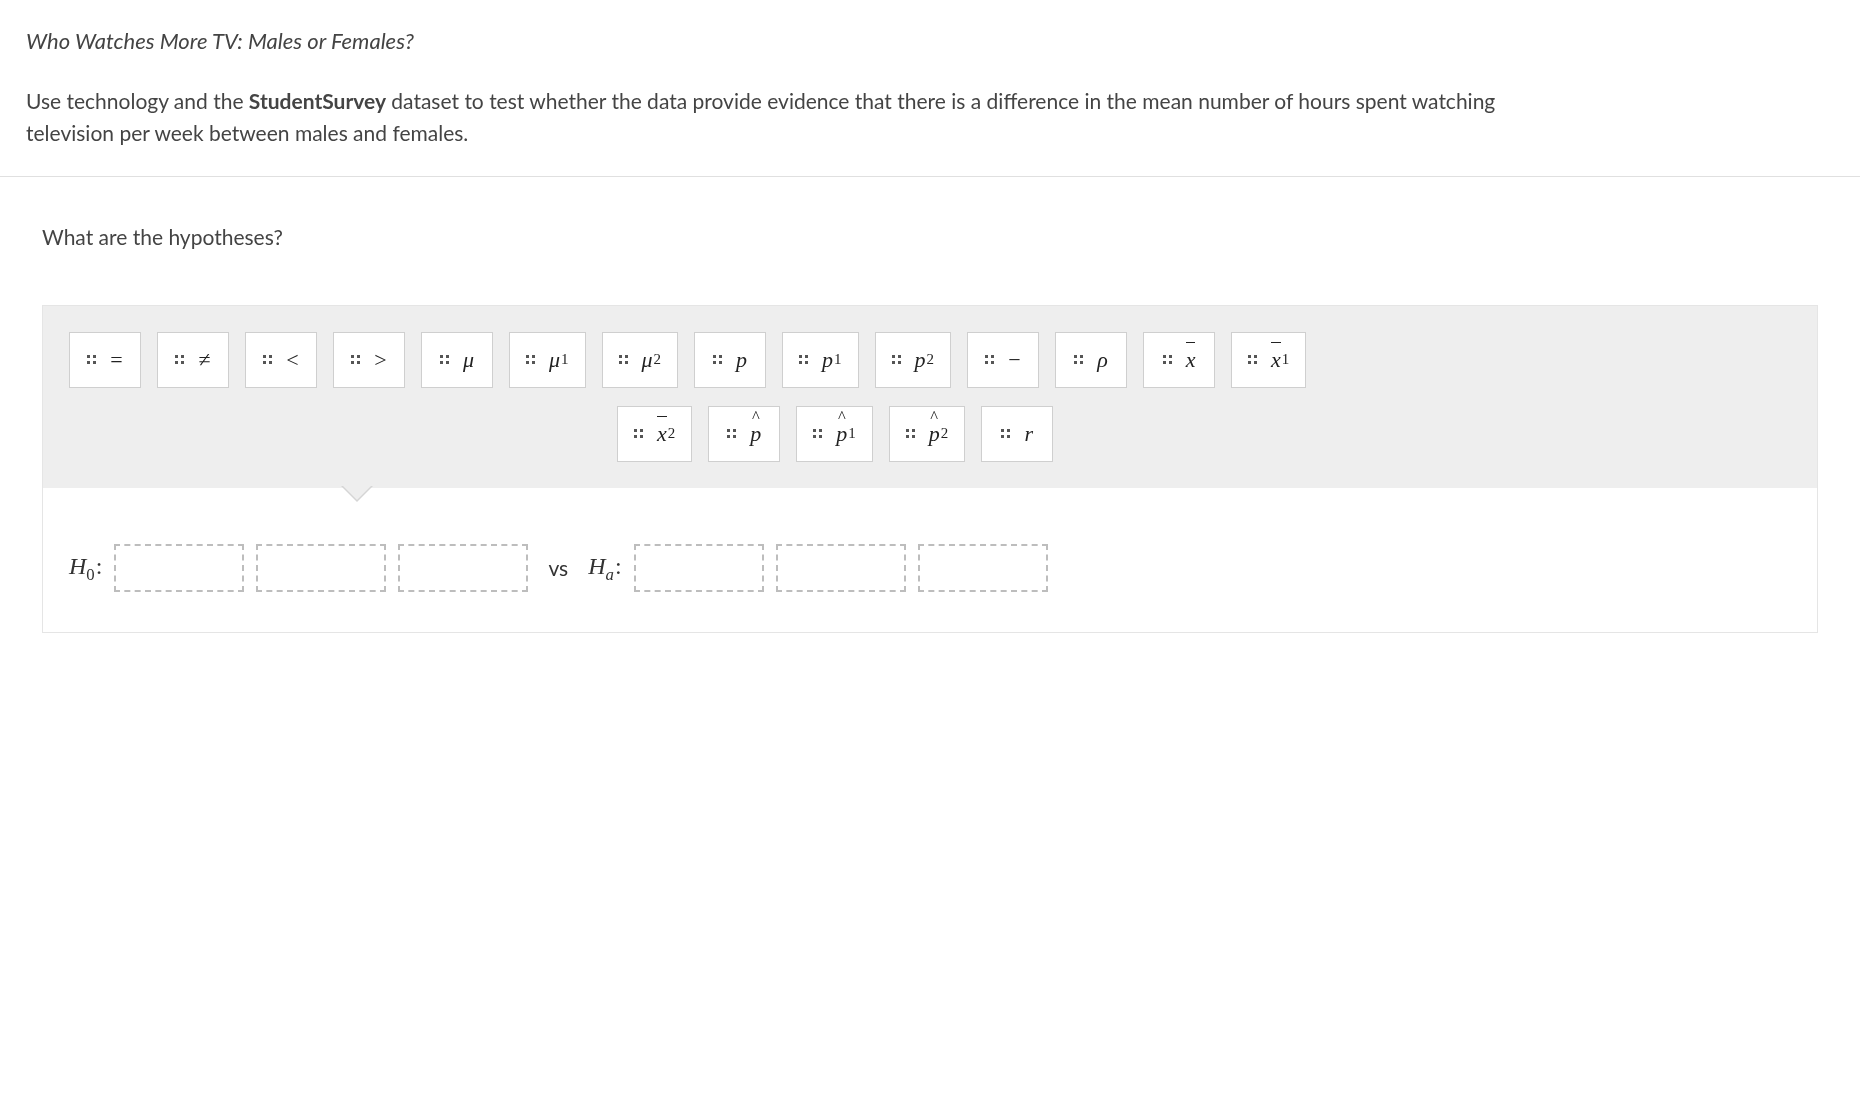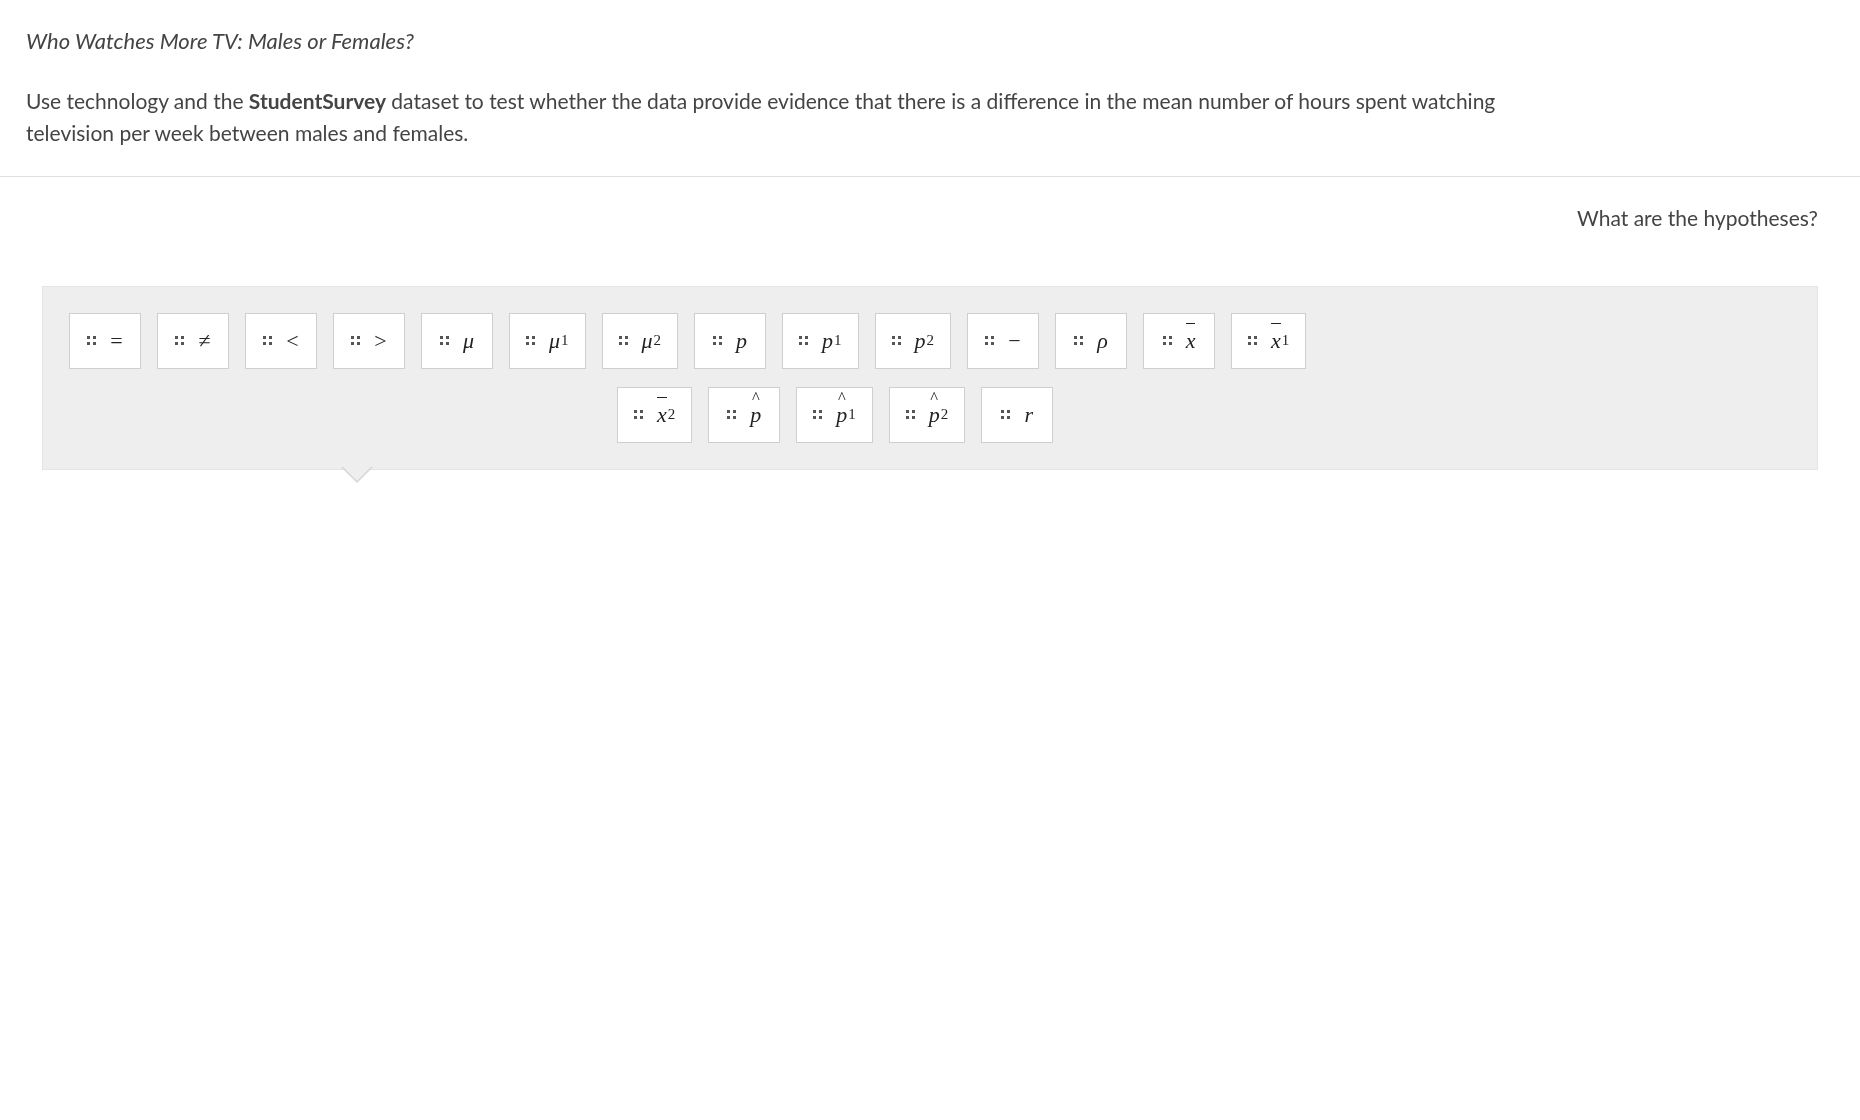--- a/index.html
+++ b/index.html
@@ -39,23 +39,22 @@
     text-decoration: none;
     cursor: pointer;
   }
   .hr-full {
     border: 0;
     border-top: 1px solid #e0e0e0;
     margin: 24px -26px 0 -26px;
   }
 
   .question-block {
-    margin-top: 25px;
+    margin-top: 44px;
     padding: 0 16px;
-    text-align: right;
   }
   .q-line {
     color: #444;
     font-size: 21px;
     margin-bottom: 24px;
   }
 
   
   .panel {
     margin-top: 52px;
@@ -478,15 +477,34 @@
                   <span class="d"></span>
                 </span>
               </span>
               <span class="sym">r</span>
             </div>
           </div>
         <div class="pointer-border"></div>
         <div class="pointer"></div>
       </div>
 
+      <div class="answer-area">
+        <span class="math-label">
+          <span>H</span><span class="subn">0</span><span class="colon">:</span>
+        </span>
+        <span class="slots-group">
+          <span class="slot"></span>
+          <span class="slot"></span>
+          <span class="slot"></span>
+        </span>
+        <span class="vs">vs</span>
+        <span class="math-label">
+          <span>H</span><span class="subn" style="font-style:italic">a</span><span class="colon">:</span>
+        </span>
+        <span class="slots-group">
+          <span class="slot"></span>
+          <span class="slot"></span>
+          <span class="slot"></span>
+        </span>
+      </div>
     </div>
   </div>
 </div>
 
 </body></html>

